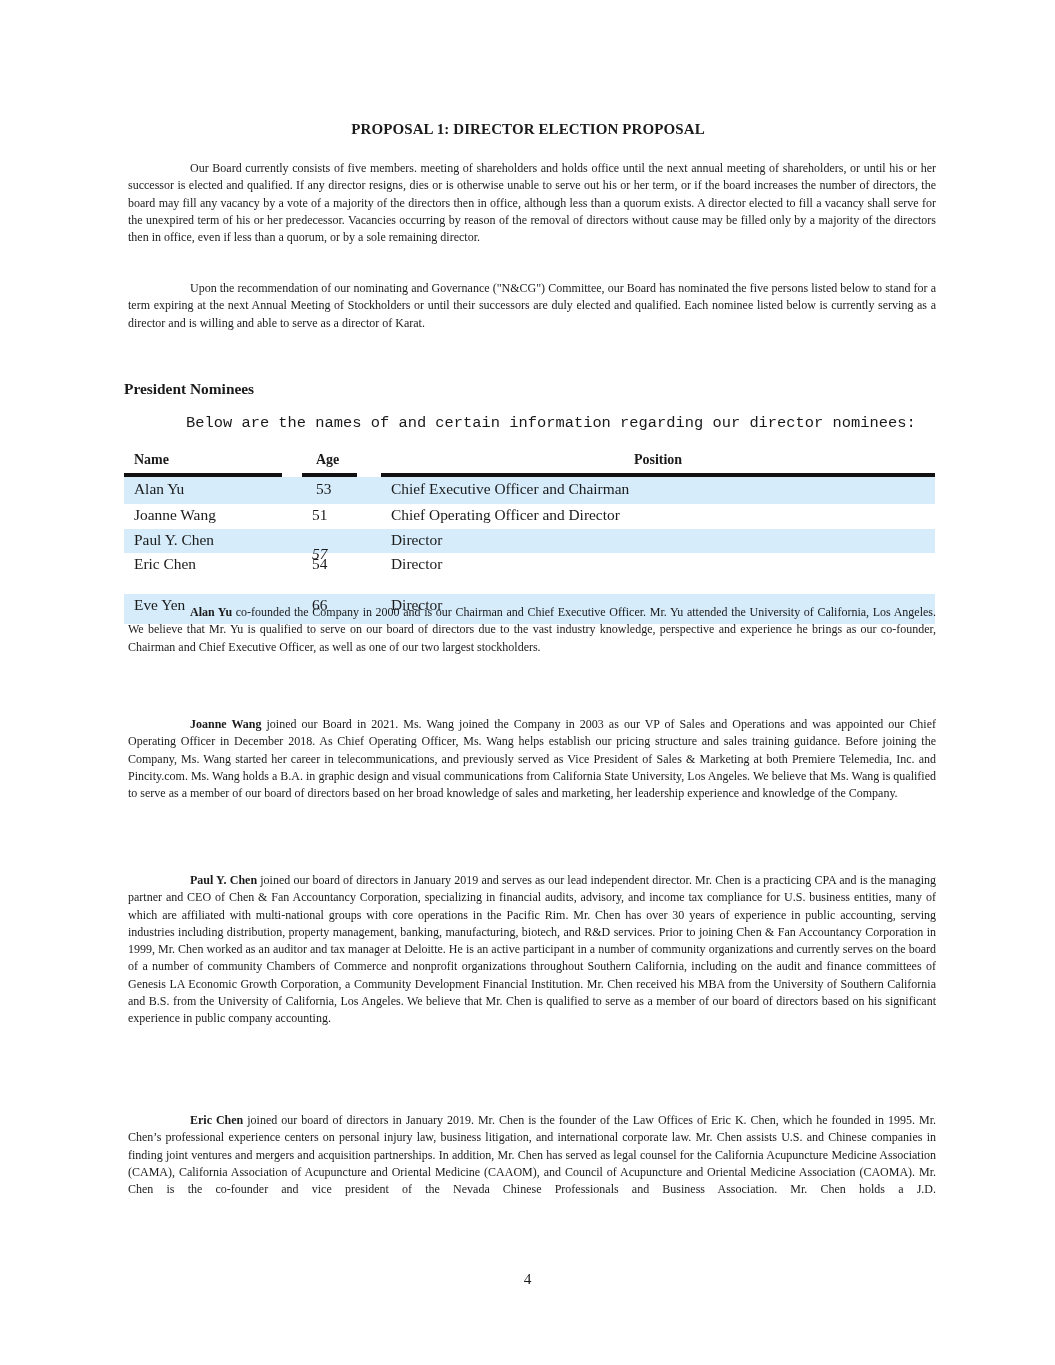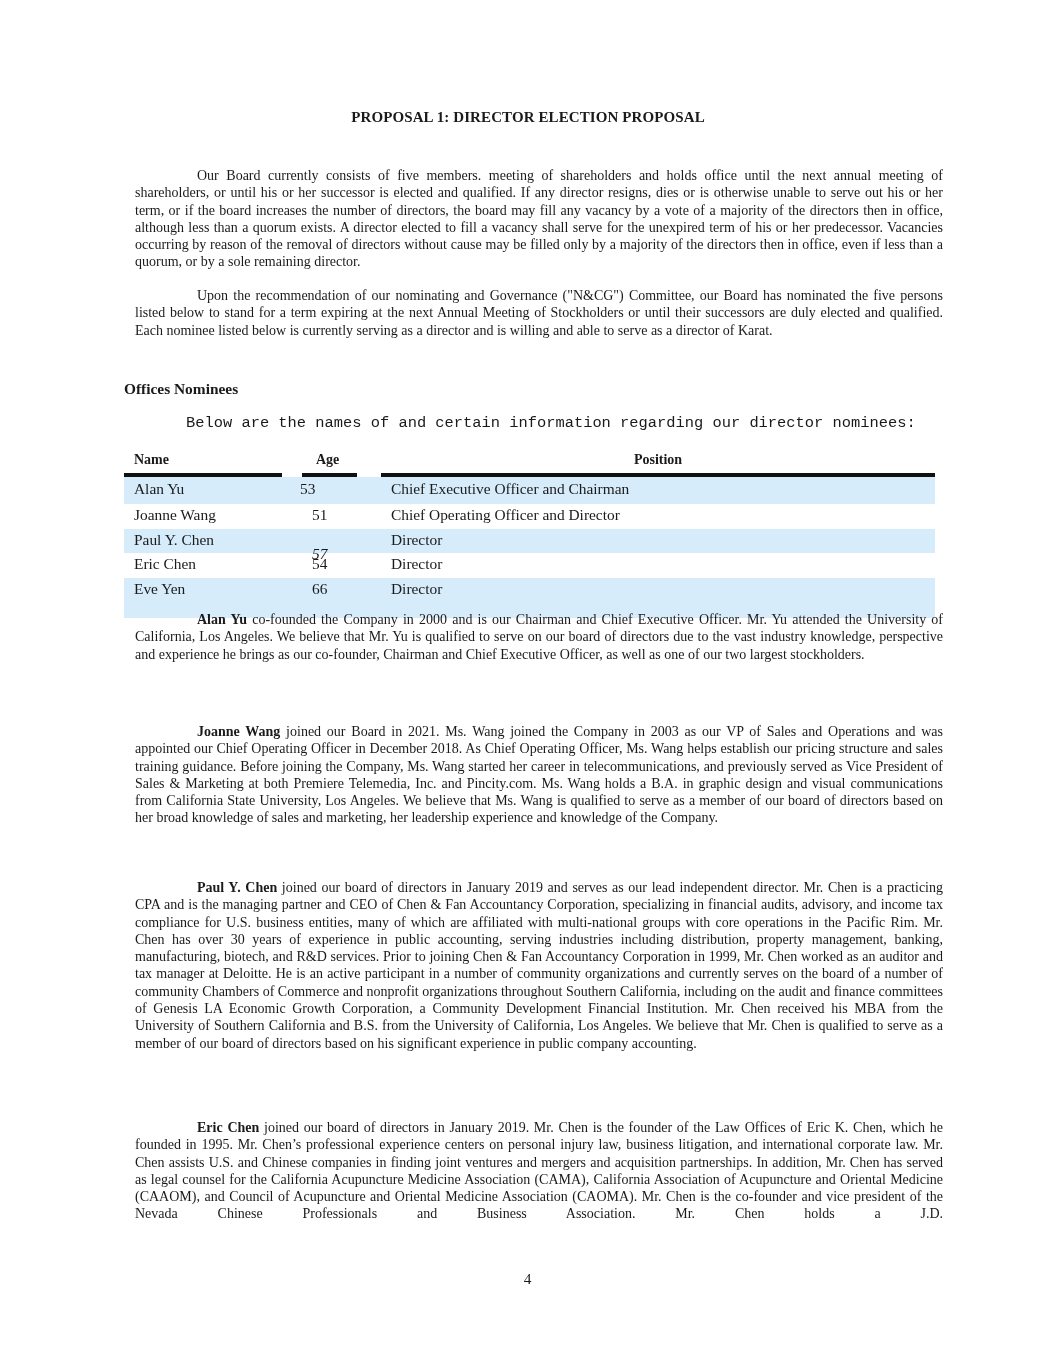--- a/index.html
+++ b/index.html
@@ -3,27 +3,27 @@
 <meta charset="utf-8">
 <style>
   html, body { margin: 0; padding: 0; background: #ffffff; }
   body {
     width: 1055px; height: 1365px; position: relative; overflow: hidden;
     font-family: "Liberation Serif", "DejaVu Serif", serif;
     color: #1a1a1a;
   }
   .page { position: absolute; left: 124px; top: 0; width: 808px; }
   .title {
-    position: absolute; top: 109px; left: 0; width: 808px;
+    position: absolute; top: 121px; left: 0; width: 808px;
     text-align: center; font-weight: bold; font-size: 15px; letter-spacing: 0.1px;
   }
   .para {
     position: absolute; left: 0; width: 808px;
-    font-size: 14px; line-height: 17.3px; text-align: justify;
-    text-indent: 62px; margin: 11px;
+    font-size: 12px; line-height: 17.3px; text-align: justify;
+    text-indent: 62px; margin: 4px;
   }
   .para b { font-weight: bold; }
   .heading {
     position: absolute; left: 0; font-weight: bold; font-size: 15.4px;
   }
   .intro { position: absolute; left: 62px; font-size: 15.4px; }
   
   .tbl { position: absolute; left: 124px; top: 452px; width: 812px; }
   .th { position: absolute; top: 0; font-weight: bold; font-size: 14px; height: 20px; }
   .rule { position: absolute; top: 21px; height: 4px; background: #111111; }
@@ -39,55 +39,55 @@
   <div class="title">PROPOSAL 1: DIRECTOR ELECTION PROPOSAL</div>
 
   <p class="para" style="top:156px;">
     <span>Our Board currently consists of five members. meeting of shareholders and holds office until the next annual meeting of shareholders, or until his or her successor is elected and qualified. If any director resigns, dies or is otherwise unable to serve out his or her term, or if the board increases the number of directors, the board may fill any vacancy by a vote of a majority of the directors then in office, although less than a quorum exists. A director elected to fill a vacancy shall serve for the unexpired term of his or her predecessor. Vacancies occurring by reason of the removal of directors without cause may be filled only by a majority of the directors then in office, even if less than a quorum, or by a sole remaining director.</span>
   </p>
 
   <p class="para" style="top:276px;">
     <span>Upon the recommendation of our nominating and Governance ("N&amp;CG") Committee, our Board has nominated the five persons listed below to stand for a term expiring at the next Annual Meeting of Stockholders or until their successors are duly elected and qualified. Each nominee listed below is currently serving as a director and is willing and able to serve as a director of Karat.</span>
   </p>
 
-  <div class="heading" style="top:380px;">Offices Nominees</div>
+  <div class="heading" style="top:380px;">President Nominees</div>
 
   <div class="intro" style="top:414px;font-family:Liberation Mono, monospace;">Below are the names of and certain information regarding our director nominees:</div>
 </div>
 
 <div class="tbl">
   <div class="th" style="left:10px;">Name</div>
   <div class="th" style="left:192px;">Age</div>
   <div class="th" style="left:257px; width:554px; text-align:center;">Position</div>
 
   <div class="rule" style="left:0; width:158px;"></div>
   <div class="rule" style="left:178px; width:55px;"></div>
   <div class="rule" style="left:257px; width:554px;"></div>
 
   <div class="row shaded" style="top:25px; height:27px;">
     <span class="cell" style="left:10px;">Alan Yu</span>
-    <span class="cell" style="left:176px;">53</span>
+    <span class="cell" style="left:192px;">53</span>
     <span class="cell" style="left:267px;">Chief Executive Officer and Chairman</span>
   </div>
   <div class="row" style="top:52px; height:25px;">
     <span class="cell" style="left:10px; top:2px;">Joanne Wang</span>
     <span class="cell" style="left:188px; top:2px;">51</span>
     <span class="cell" style="left:267px; top:2px;">Chief Operating Officer and Director</span>
   </div>
   <div class="row shaded" style="top:77px; height:24px;">
     <span class="cell" style="left:10px; top:2px;">Paul Y. Chen</span>
     <span class="cell" style="left:188px; top:16px;font-style:italic;">57</span>
     <span class="cell" style="left:267px; top:2px;">Director</span>
   </div>
   <div class="row" style="top:101px; height:25px;">
     <span class="cell" style="left:10px; top:2px;">Eric Chen</span>
     <span class="cell" style="left:188px; top:2px;">54</span>
     <span class="cell" style="left:267px; top:2px;">Director</span>
   </div>
-  <div class="row shaded" style="top:126px; height:40px;">
+  <div class="row shaded" style="top:142px; height:30px;">
     <span class="cell" style="left:10px; top:2px;">Eve Yen</span>
     <span class="cell" style="left:188px; top:2px;">66</span>
     <span class="cell" style="left:267px; top:2px;">Director</span>
   </div>
 </div>
 
 <div class="page">
   <p class="para" style="top:600px;">
     <b>Alan Yu</b><span> co-founded the Company in 2000 and is our Chairman and Chief Executive Officer. Mr. Yu attended the University of California, Los Angeles. We believe that Mr. Yu is qualified to serve on our board of directors due to the vast industry knowledge, perspective and experience he brings as our co-founder, Chairman and Chief Executive Officer, as well as one of our two largest stockholders.</span>
   </p>

